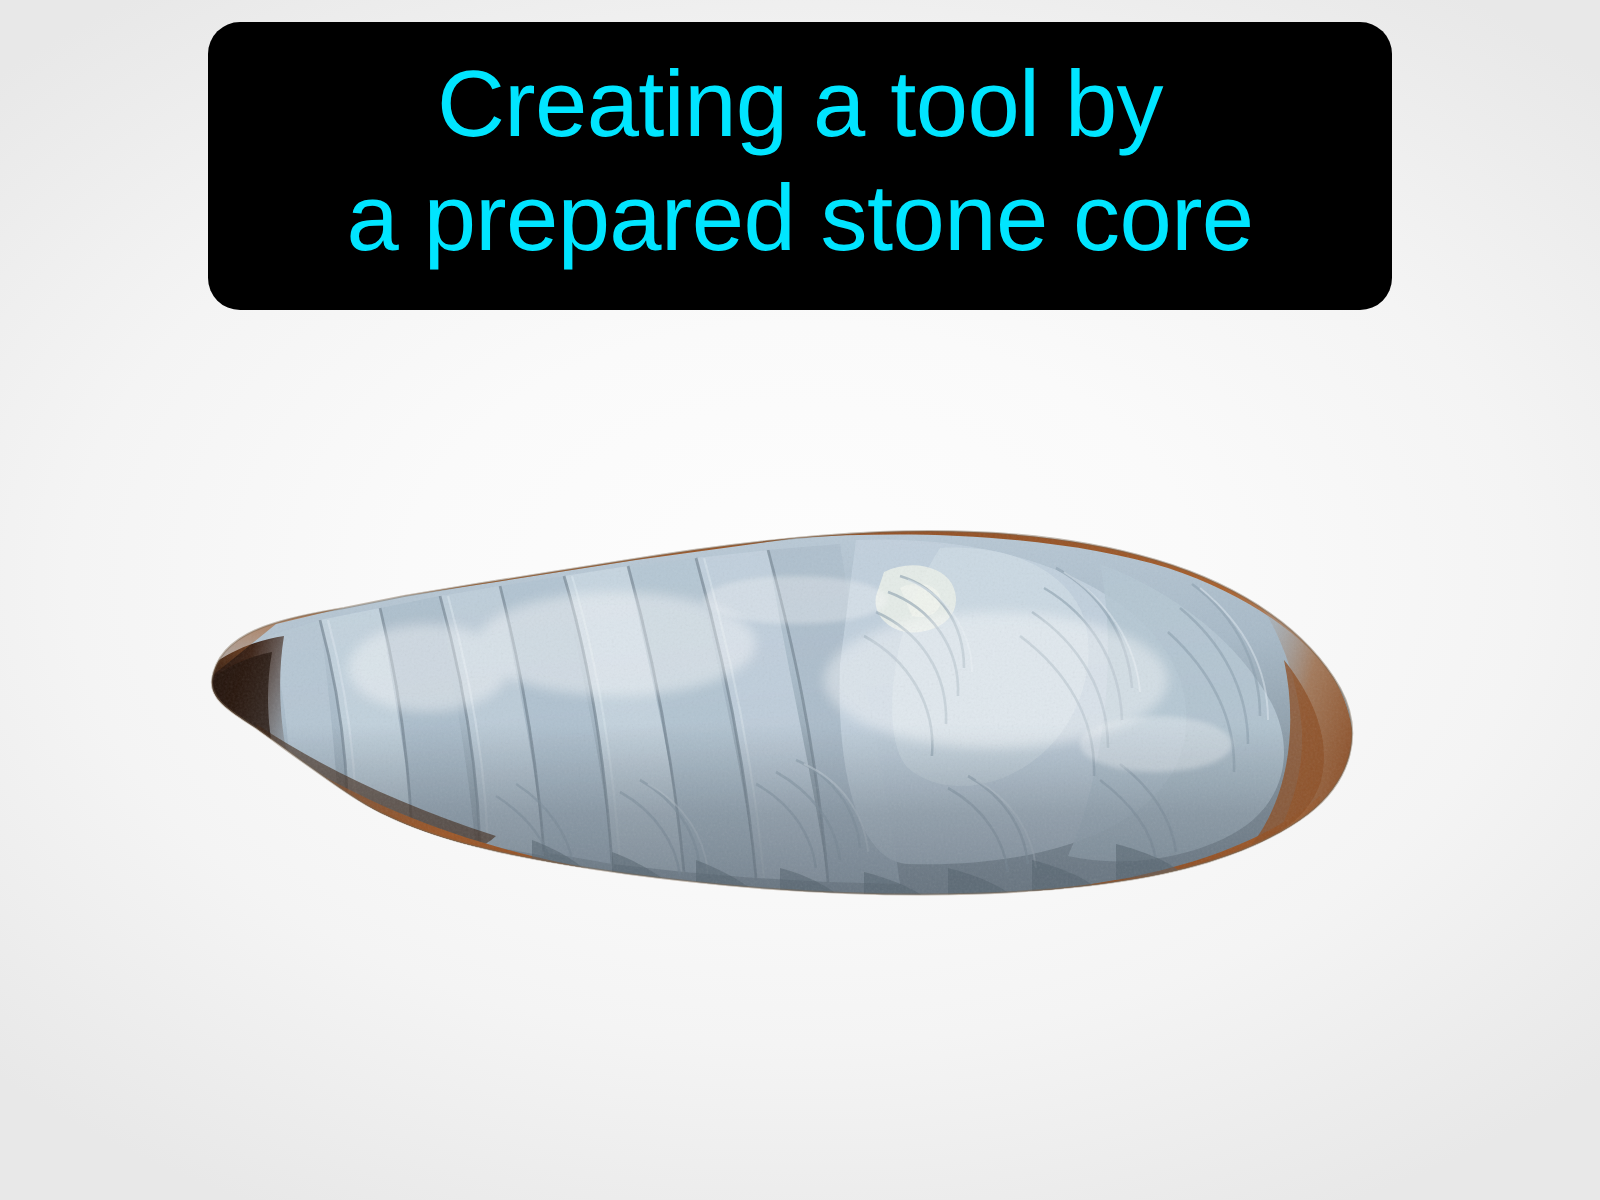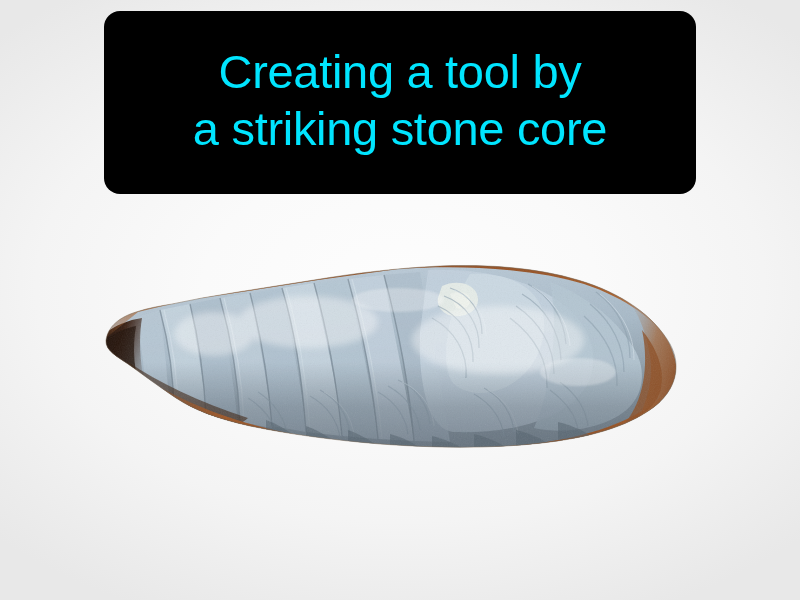--- a/index.html
+++ b/index.html
@@ -28,21 +28,21 @@
         #e8e8e8 100%);
     overflow: hidden;
   }
 
   
   #title-banner {
     position: absolute;
     left: 104px;
     top: 11px;
     width: 592px;
-    height: 183px;
+    height: 144px;
     background: #000000;
     border-radius: 16px;
     display: flex;
     flex-direction: column;
     align-items: center;
     justify-content: center;
     box-sizing: border-box;
     padding: 2px 6px 8px 6px;
   }
 
@@ -72,21 +72,21 @@
     height: 240px;
   }
 </style>
 </head>
 <body>
 
 <div id="stage">
 
   <div id="title-banner">
     <div class="title-line">Creating a tool by</div>
-    <div class="title-line">a striking stone core</div>
+    <div class="title-line">a prepared stone core</div>
   </div>
 
   <div id="artifact-wrap">
     <svg id="artifact-svg" viewBox="0 0 610 240" xmlns="http://www.w3.org/2000/svg">
       <defs>
 
         <linearGradient id="bodyGrad" x1="0" y1="0" x2="0.25" y2="1">
           <stop offset="0%" stop-color="#c9d7e1"></stop>
           <stop offset="30%" stop-color="#b9c9d6"></stop>
           <stop offset="58%" stop-color="#a8bac8"></stop>

